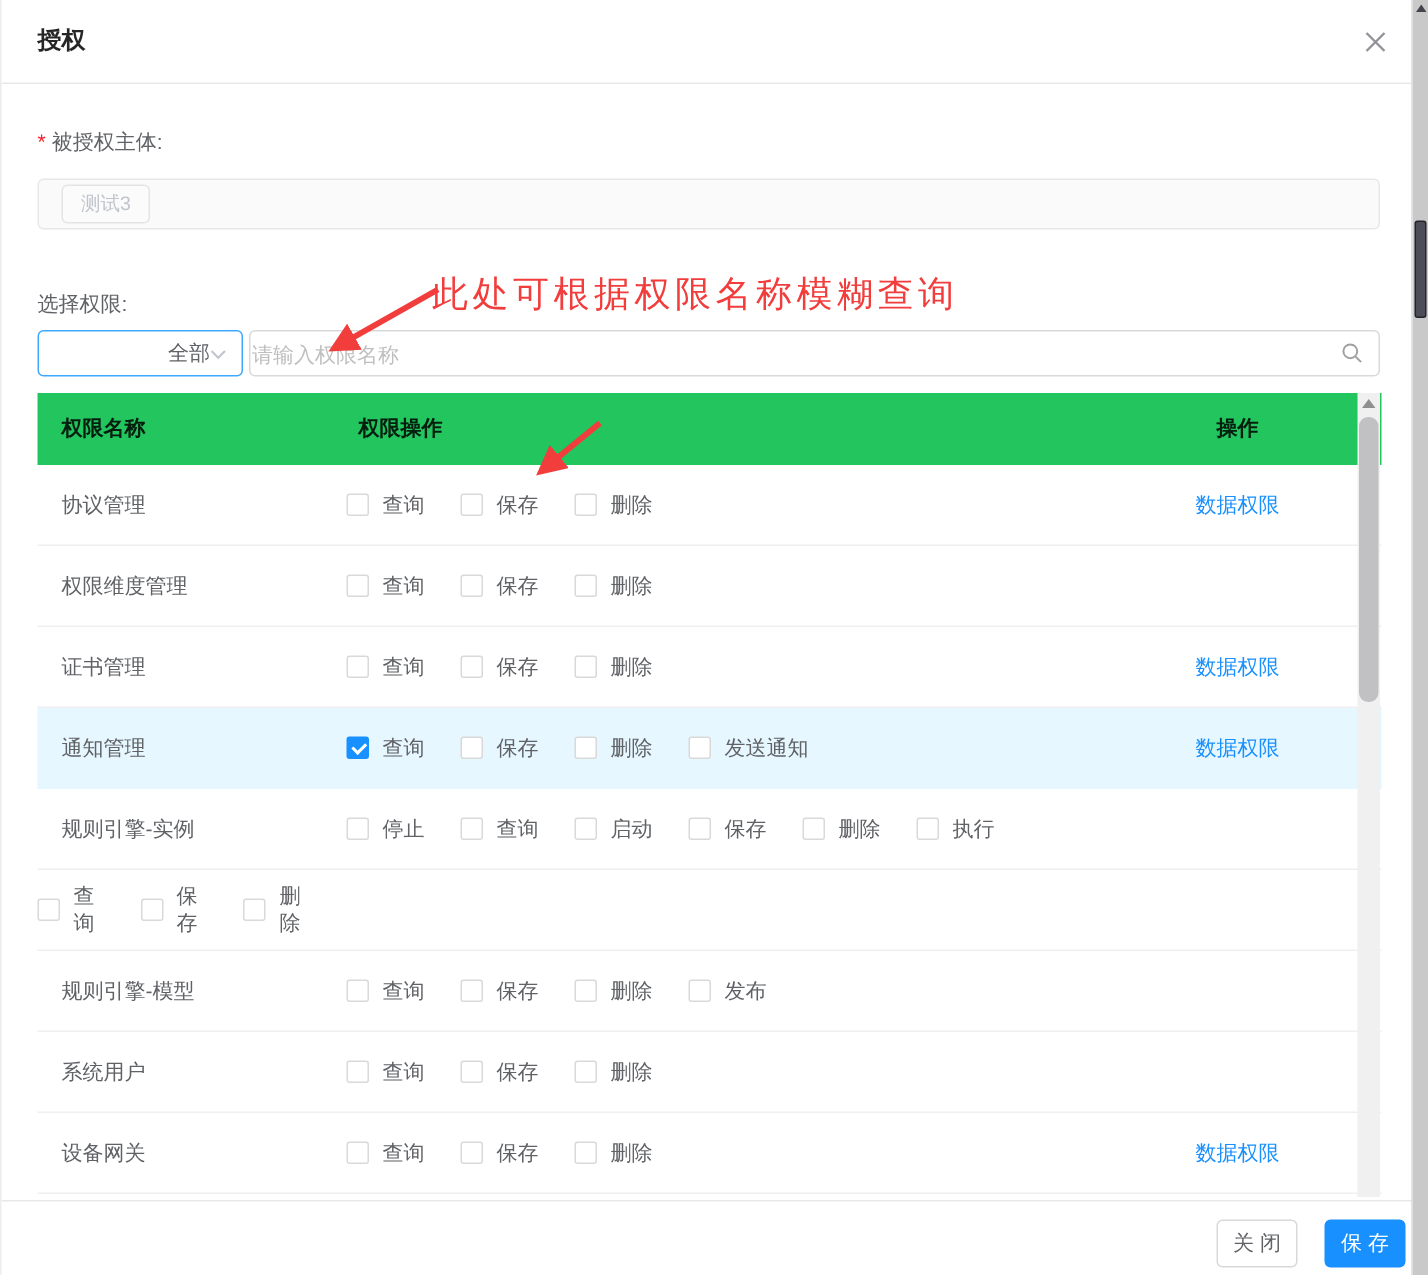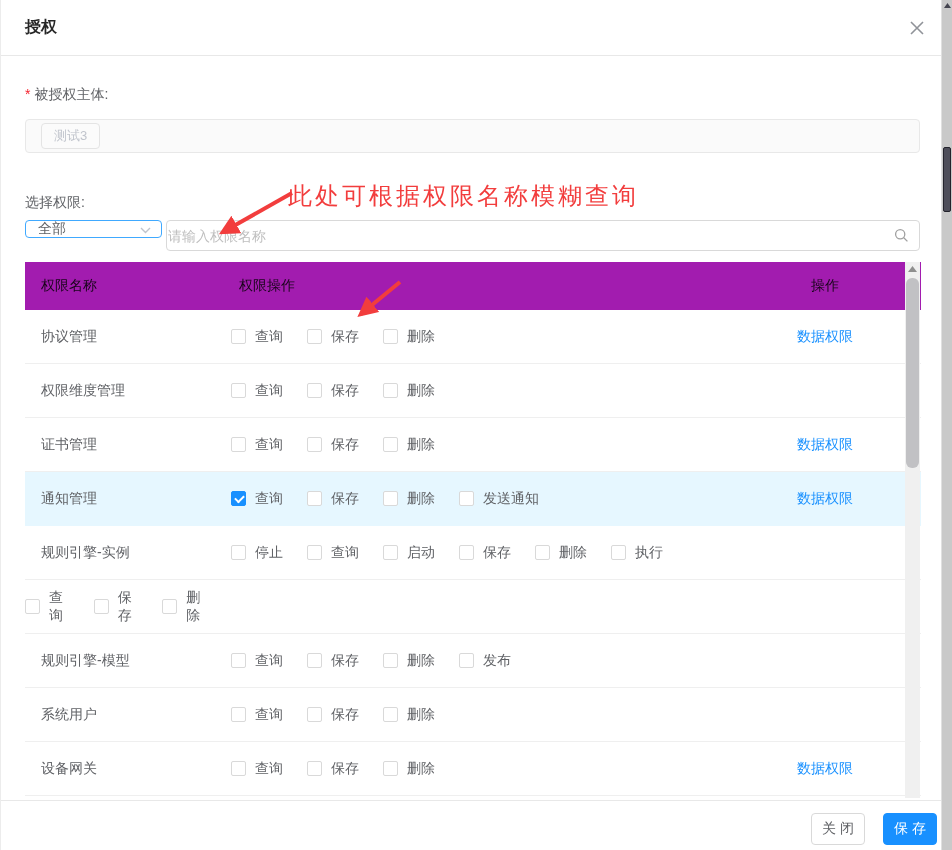--- a/index.html
+++ b/index.html
@@ -23,31 +23,31 @@
   
   .subject-label{position:absolute;left:24px;top:86px;font-size:14px;color:var(--text-sub);}
   .req{color:#f5222d;margin-right:4px;}
   .perm-label{position:absolute;left:24px;top:194px;font-size:14px;color:var(--text-sub);}
 
   
   .subject-box{position:absolute;left:24px;top:119px;width:895px;height:34px;background:#fafafa;border:1px solid #e8e8e8;border-radius:4px;display:flex;align-items:center;padding-left:15px;}
   .subject-tag{border:1px solid #e4e4e4;background:#fbfbfb;color:#c0c4cc;border-radius:4px;padding:3px 12px;font-size:13px;}
 
   
-  .filter-select{position:absolute;left:24px;top:220px;width:137px;height:18px;border:1px solid #40a9ff;border-radius:4px;background:#fff;display:flex;align-items:center;justify-content:space-between;padding:0 10px 0 12px;cursor:pointer;}
+  .filter-select{position:absolute;left:24px;top:220px;width:137px;height:31px;border:1px solid #40a9ff;border-radius:4px;background:#fff;display:flex;align-items:center;justify-content:flex-end;padding:0 10px 0 12px;cursor:pointer;}
   .filter-select .sel-val{font-size:14px;color:var(--text-sub);}
   .search-wrap{position:absolute;left:165px;top:220px;width:754px;height:31px;}
   .search-input{width:100%;height:100%;border:1px solid #d9d9d9;border-radius:4px;padding:0 36px 0 1px;font-size:14px;color:var(--text-sub);outline:none;font-family:inherit;}
   .search-input::placeholder{color:#bfbfbf;}
   .search-icon{position:absolute;right:11px;top:8px;}
 
   
   .perm-table{position:absolute;left:24px;top:262px;width:896px;}
   .trow,.t-header{display:grid;grid-template-columns:206px 1fr 170px;align-items:center;}
-  .t-header{height:48px;background:#a21caf;font-size:14px;font-weight:400;color:var(--text-main);}
+  .t-header{height:48px;background:#22c55e;font-size:14px;font-weight:700;color:var(--text-main);}
   .trow{height:54px;border-bottom:1px solid #efefef;font-size:14px;color:var(--text-sub);background:#fff;}
   .trow.hl{background:var(--row-hl);border-bottom-color:var(--row-hl);}
   .cell{padding-left:16px;}
   .act-cell{text-align:center;padding-left:0;padding-right:22px;}
   .ops-cell{padding-left:0;display:flex;align-items:center;}
   .action-item{display:inline-flex;align-items:center;margin-right:24px;cursor:pointer;}
   .cb{width:15px;height:15px;border:1px solid #d9d9d9;border-radius:2px;background:#fff;display:inline-block;position:relative;flex:0 0 auto;}
   .cb.checked{background:var(--primary);border-color:var(--primary);}
   .cb.checked::after{content:"";position:absolute;left:3px;top:3px;width:7px;height:4px;border-left:2px solid #fff;border-bottom:2px solid #fff;transform:rotate(-45deg);}
   .cb-label{margin-left:9px;}

